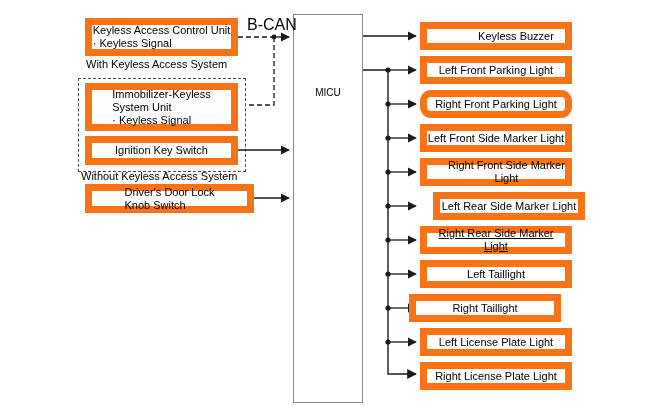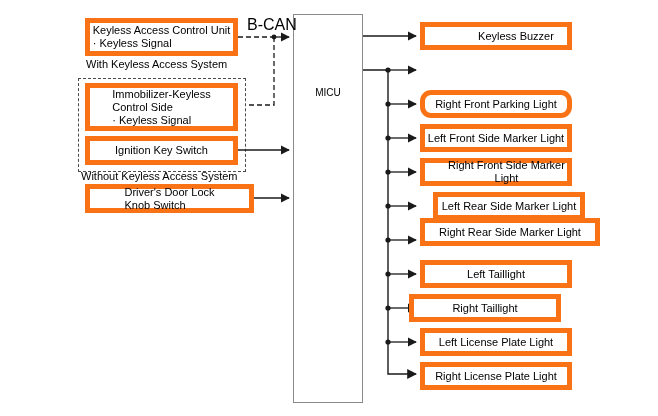--- a/index.html
+++ b/index.html
@@ -13,21 +13,21 @@
   #canvas {
     position: relative;
     width: 658px;
     height: 416px;
     background: #ffffff;
     overflow: hidden;
   }
   .box {
     position: absolute;
     box-sizing: border-box;
-    border: 5px solid #f97316;
+    border: 7px solid #f97316;
     background: #ffffff;
     display: flex;
     align-items: center;
     justify-content: center;
     text-align: center;
     color: #000000;
     font-size: 11px;
     line-height: 13px;
     z-index: 6;
   }
@@ -94,21 +94,21 @@
 
   <div class="box box-left" style="left:85px; top:18px; width:153px; height:38px;">
     <span class="lines">Keyless Access Control Unit
 · Keyless Signal</span>
   </div>
 
   <div class="caption" style="left:86px; top:58px;">With Keyless Access System</div>
 
   <div class="box box-left" style="left:85px; top:83px; width:153px; height:48px;">
     <span class="lines">Immobilizer-Keyless
-Control Side
+System Unit
 · Keyless Signal</span>
   </div>
 
   <div class="box" style="left:85px; top:136px; width:153px; height:29px;">
     <span class="lines">Ignition Key Switch</span>
   </div>
 
   <div class="caption" style="left:81px; top:170px;">Without Keyless Access System</div>
 
   <div class="box box-left" style="left:85px; top:184px; width:169px; height:29px;">
@@ -117,33 +117,36 @@
   </div>
 
   <div class="bcan-label" style="left:247px; top:16px;">B-CAN</div>
 
   <div class="micu" style="left:293px; top:14px; width:70px; height:389px;"></div>
   <div class="micu-label" style="left:293px; top:87px; width:70px;">MICU</div>
 
   <div class="box" style="left:420px; top:22px; width:152px; height:28px;padding-left:40px;">
     <span class="lines">Keyless Buzzer</span>
   </div>
+  <div class="box" style="left:420px; top:56px; width:152px; height:28px;">
+    <span class="lines">Left Front Parking Light</span>
+  </div>
   <div class="box" style="left:420px; top:90px; width:152px; height:28px;border-radius:11px;">
     <span class="lines">Right Front Parking Light</span>
   </div>
   <div class="box" style="left:420px; top:124px; width:152px; height:28px;">
     <span class="lines">Left Front Side Marker Light</span>
   </div>
   <div class="box" style="left:420px; top:158px; width:152px; height:28px;padding-left:21px;">
     <span class="lines">Right Front Side Marker Light</span>
   </div>
   <div class="box" style="left:420px; top:192px; width:152px; height:28px;margin-left:13px;">
     <span class="lines">Left Rear Side Marker Light</span>
   </div>
-  <div class="box" style="left:420px; top:218px; width:180px; height:28px;">
+  <div class="box" style="left:420px; top:226px; width:152px; height:28px;text-decoration:underline;">
     <span class="lines">Right Rear Side Marker Light</span>
   </div>
   <div class="box" style="left:420px; top:260px; width:152px; height:28px;">
     <span class="lines">Left Taillight</span>
   </div>
   <div class="box" style="left:409px; top:294px; width:152px; height:28px;">
     <span class="lines">Right Taillight</span>
   </div>
   <div class="box" style="left:420px; top:328px; width:152px; height:28px;">
     <span class="lines">Left License Plate Light</span>

